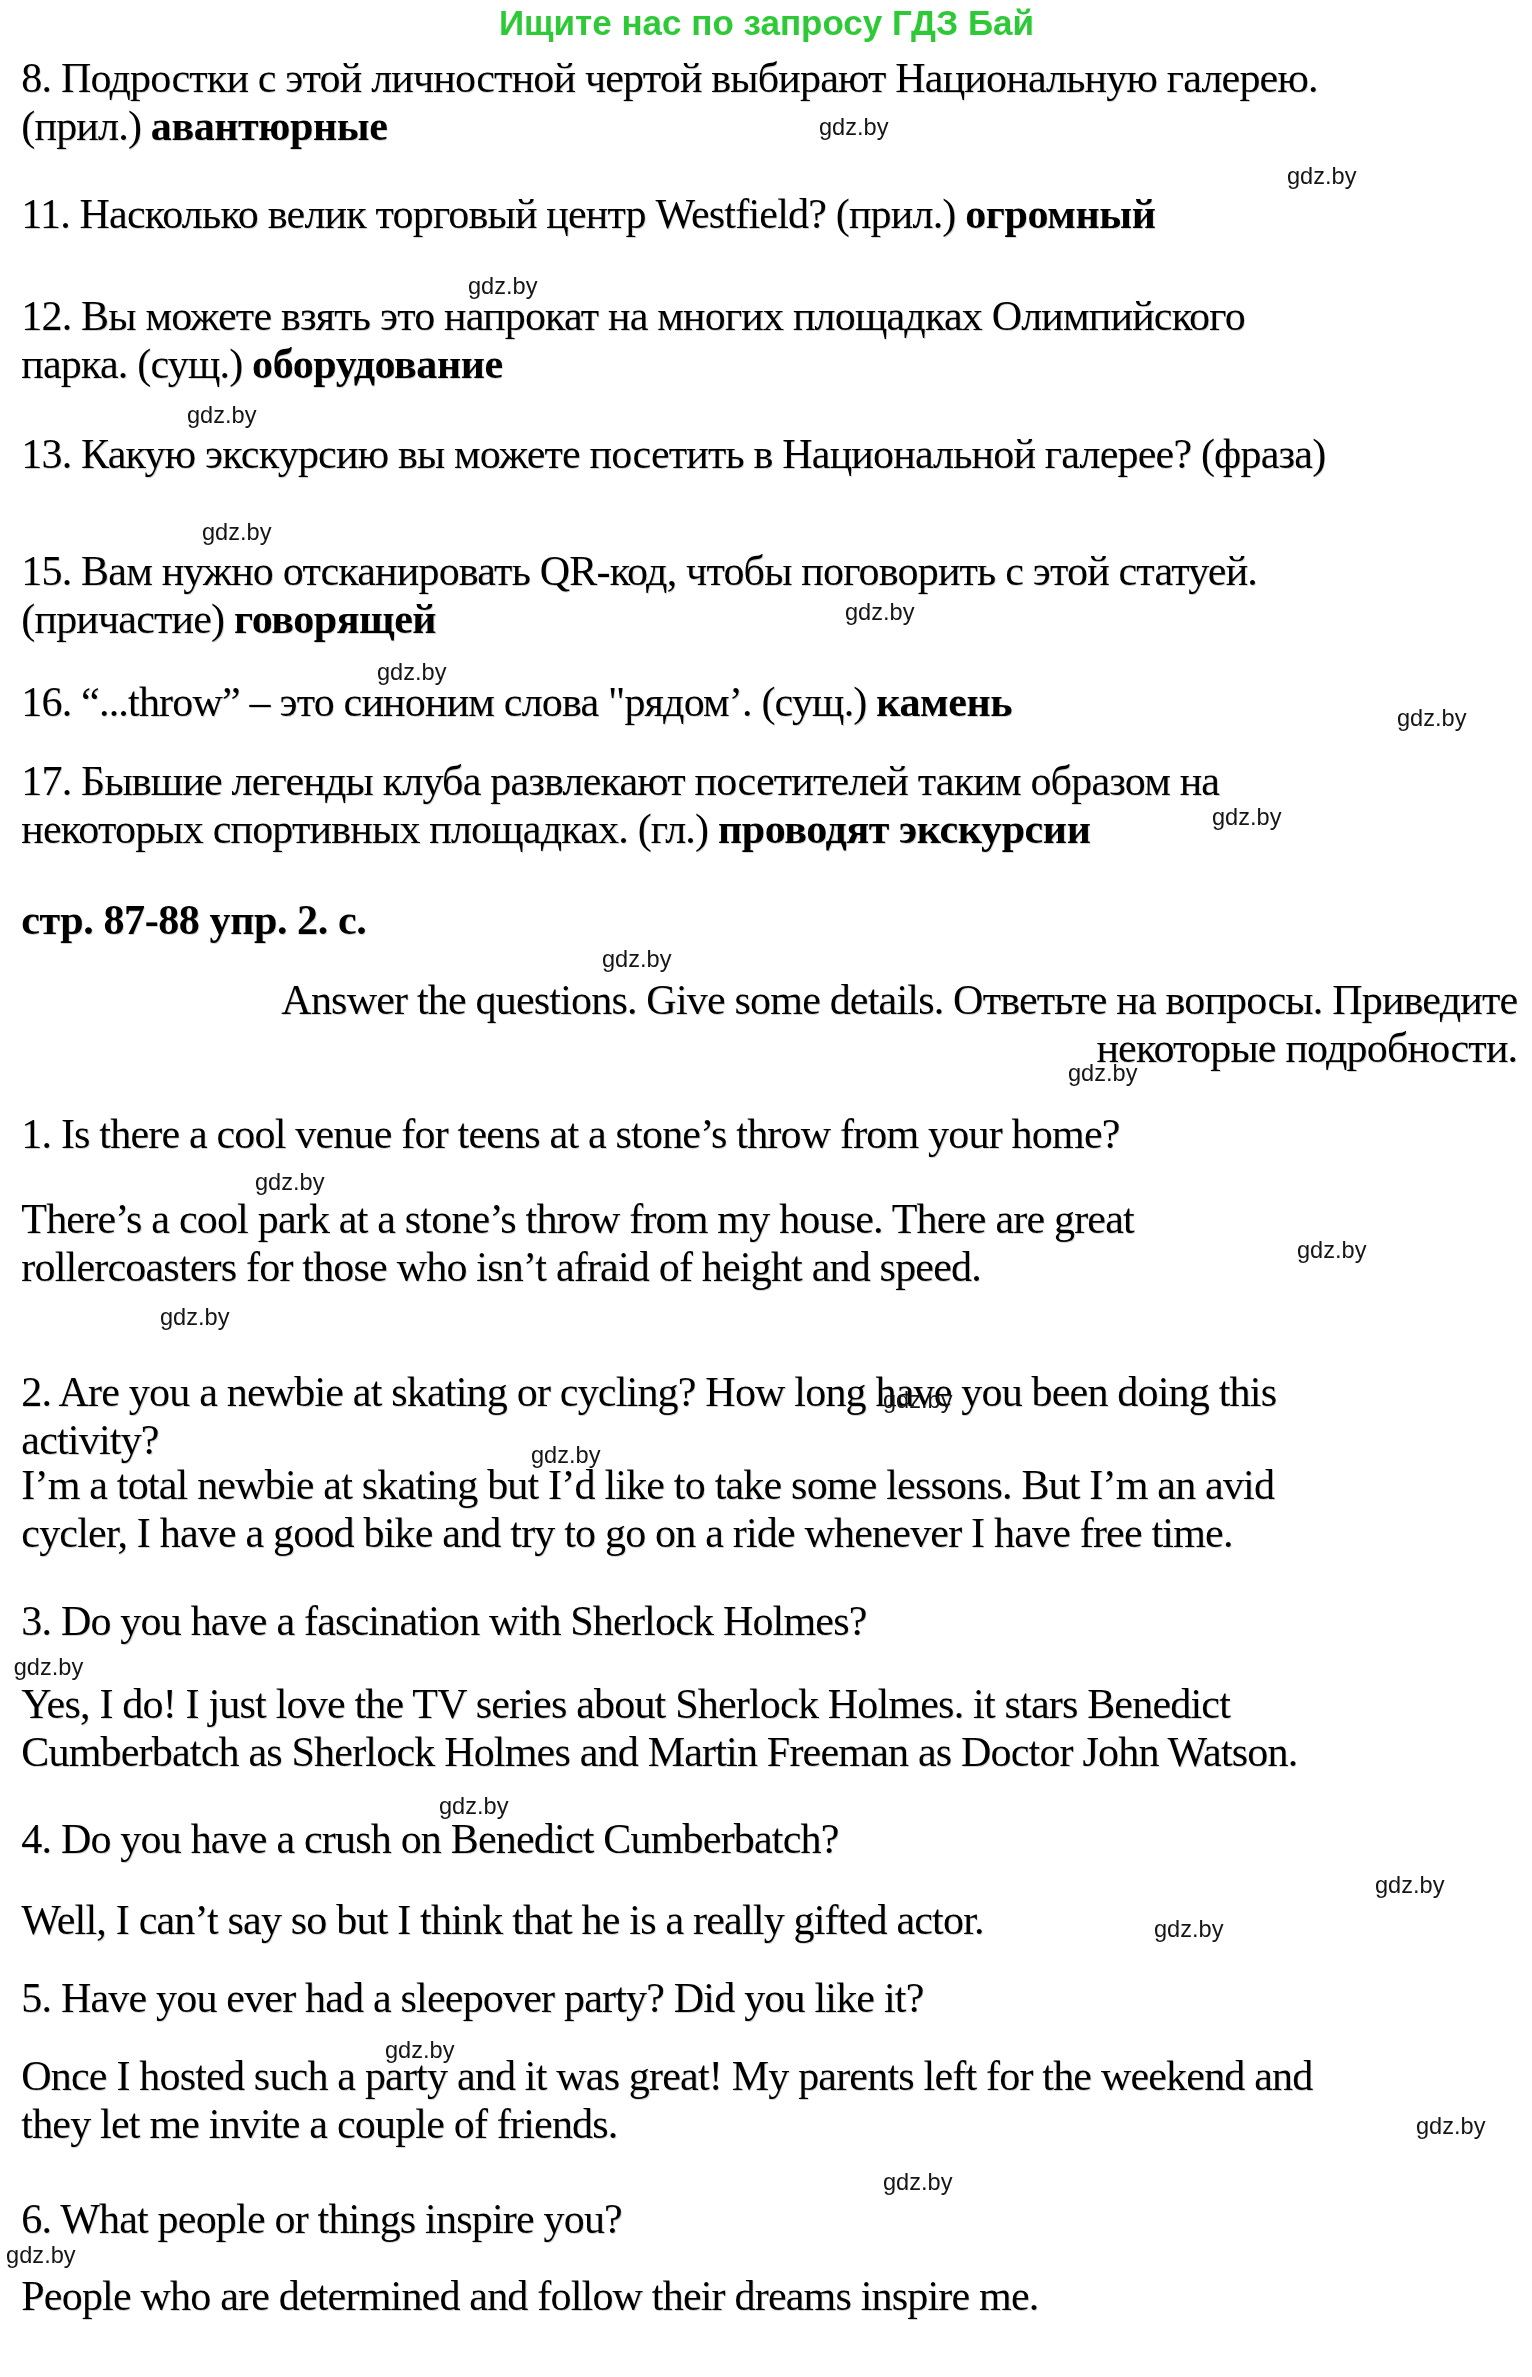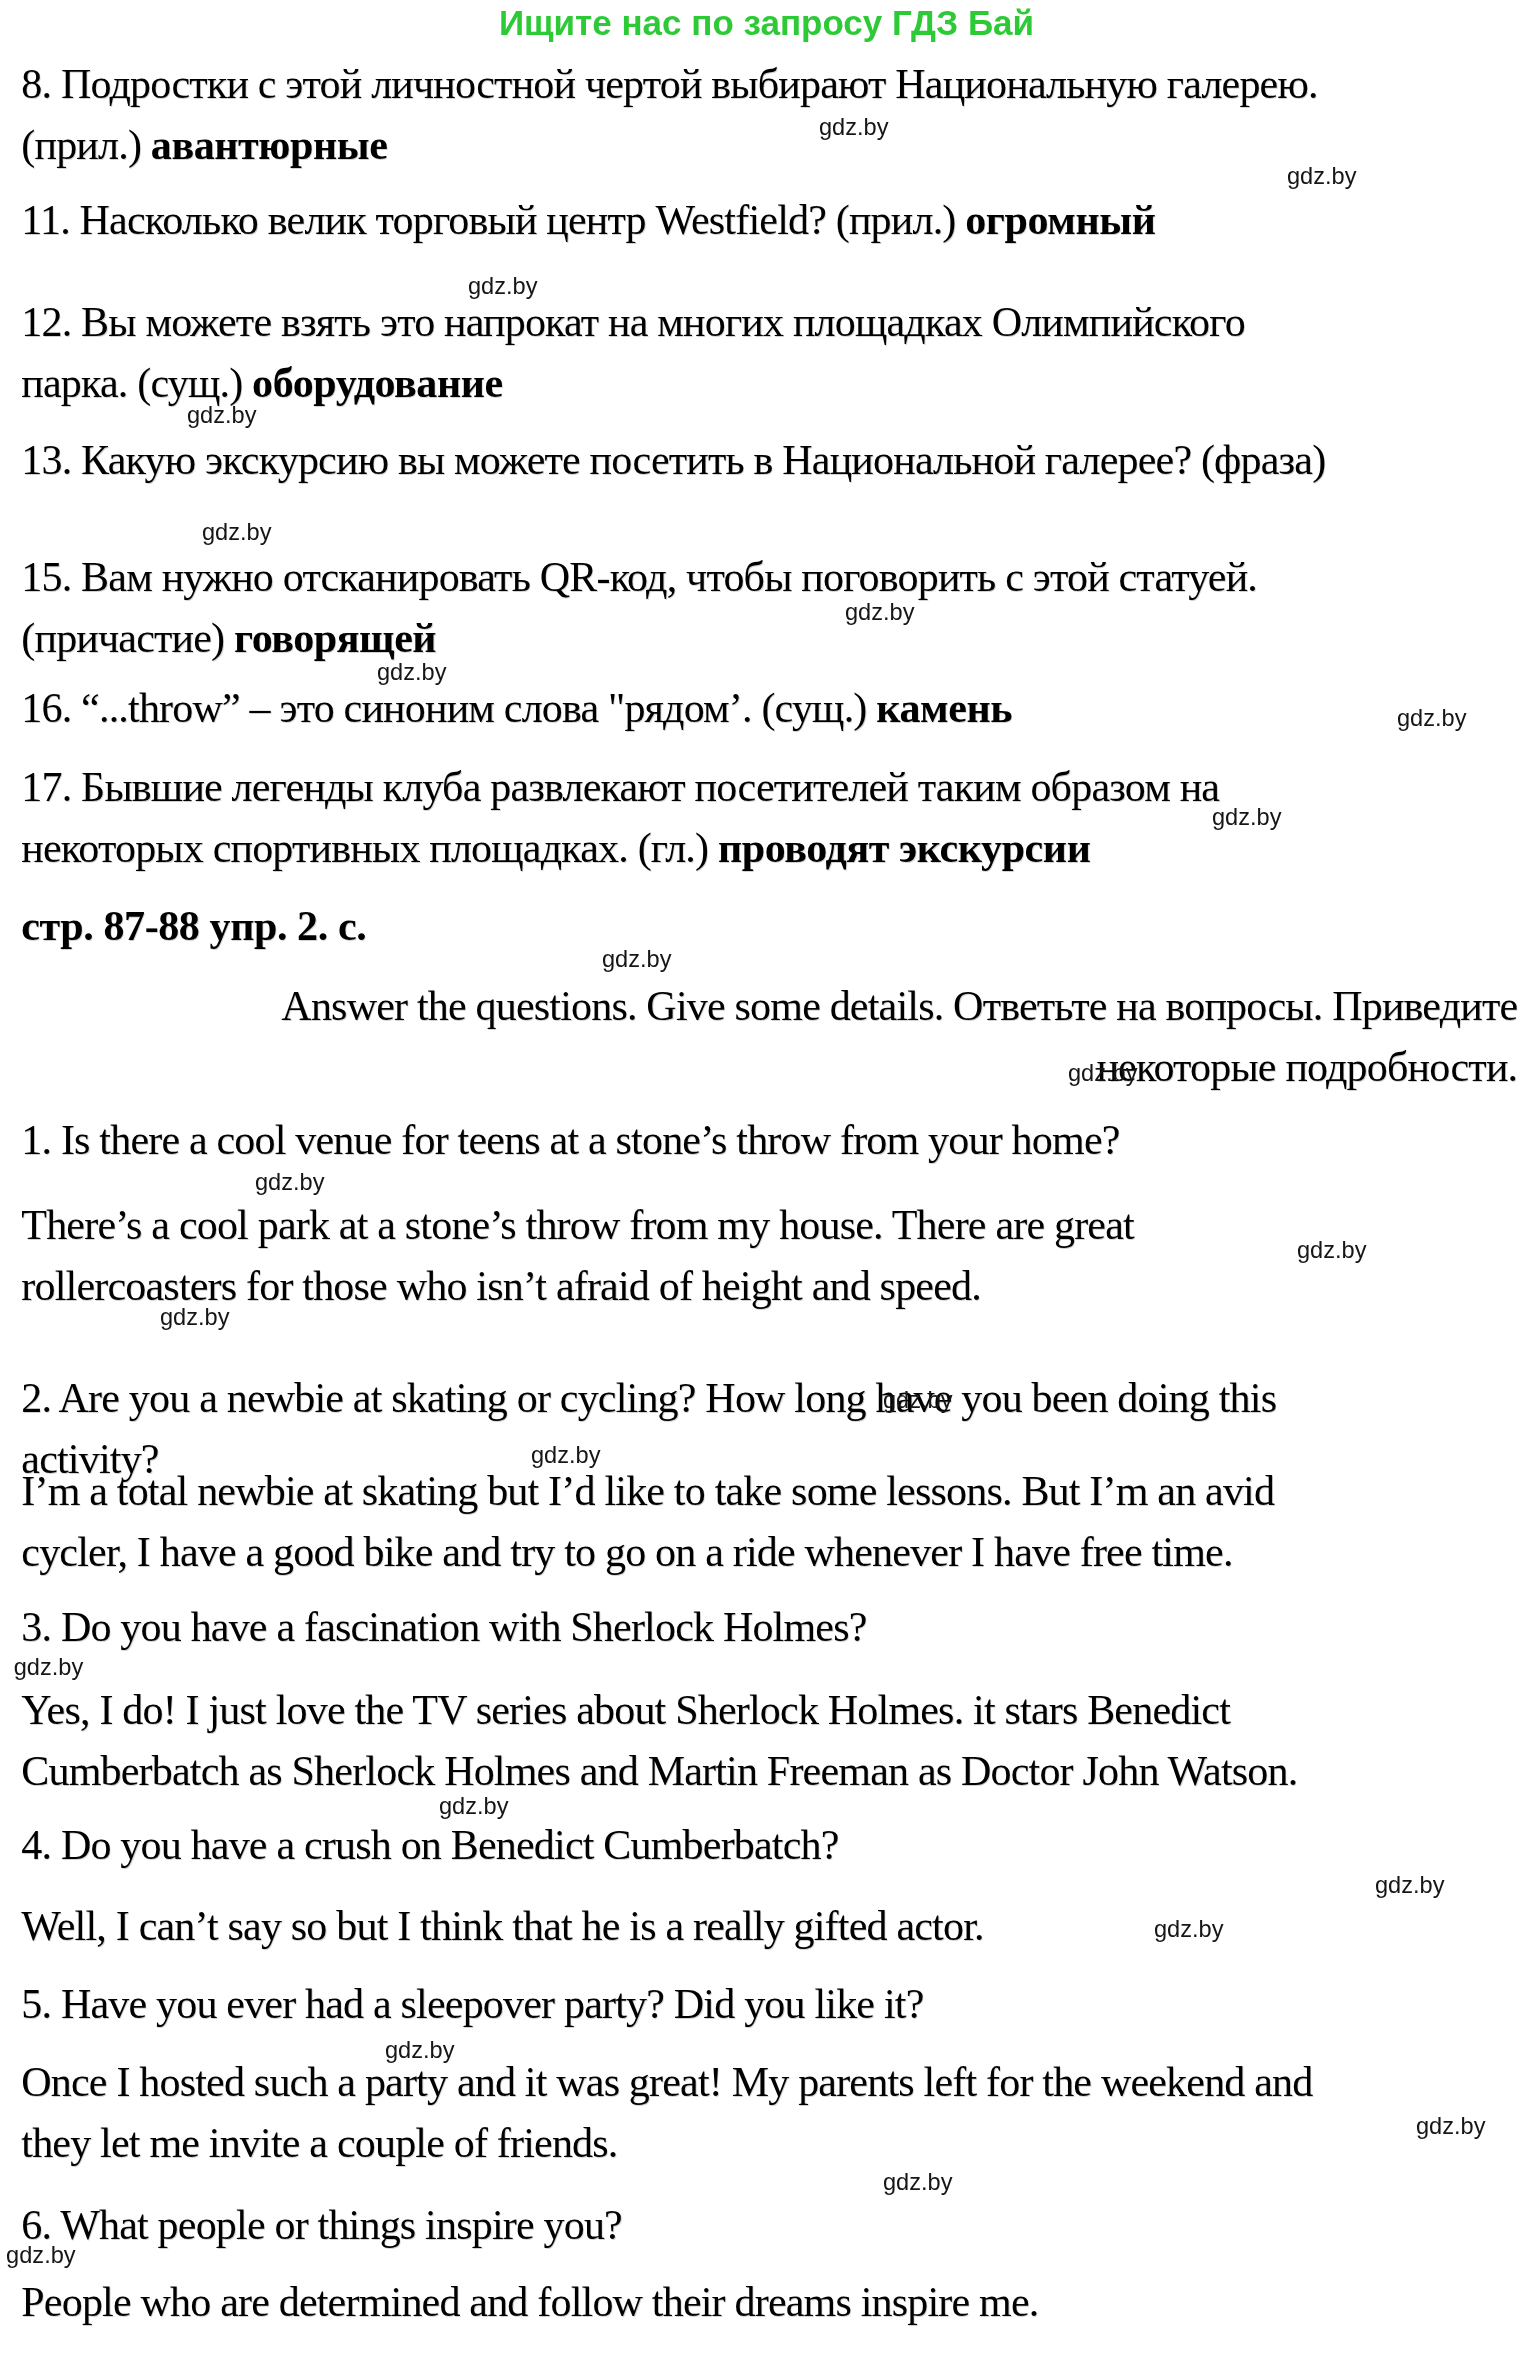--- a/index.html
+++ b/index.html
@@ -24,21 +24,21 @@
     font-family: "Liberation Sans", sans-serif;
     font-size: 35px;
     font-weight: bold;
     letter-spacing: 0px;
   }
   .block {
     position: absolute;
     left: 21.3px;
     width: 1496px;
     font-size: 42px;
-    line-height: 61px;
+    line-height: 48px;
     letter-spacing: -0.8px;
     color: #000000;
     white-space: pre;
     text-shadow: 0.8px 0.8px 0 rgba(0,0,0,0.18);
   }
   .block b {
     font-weight: bold;
     letter-spacing: -0.4px;
   }
   .wm {

